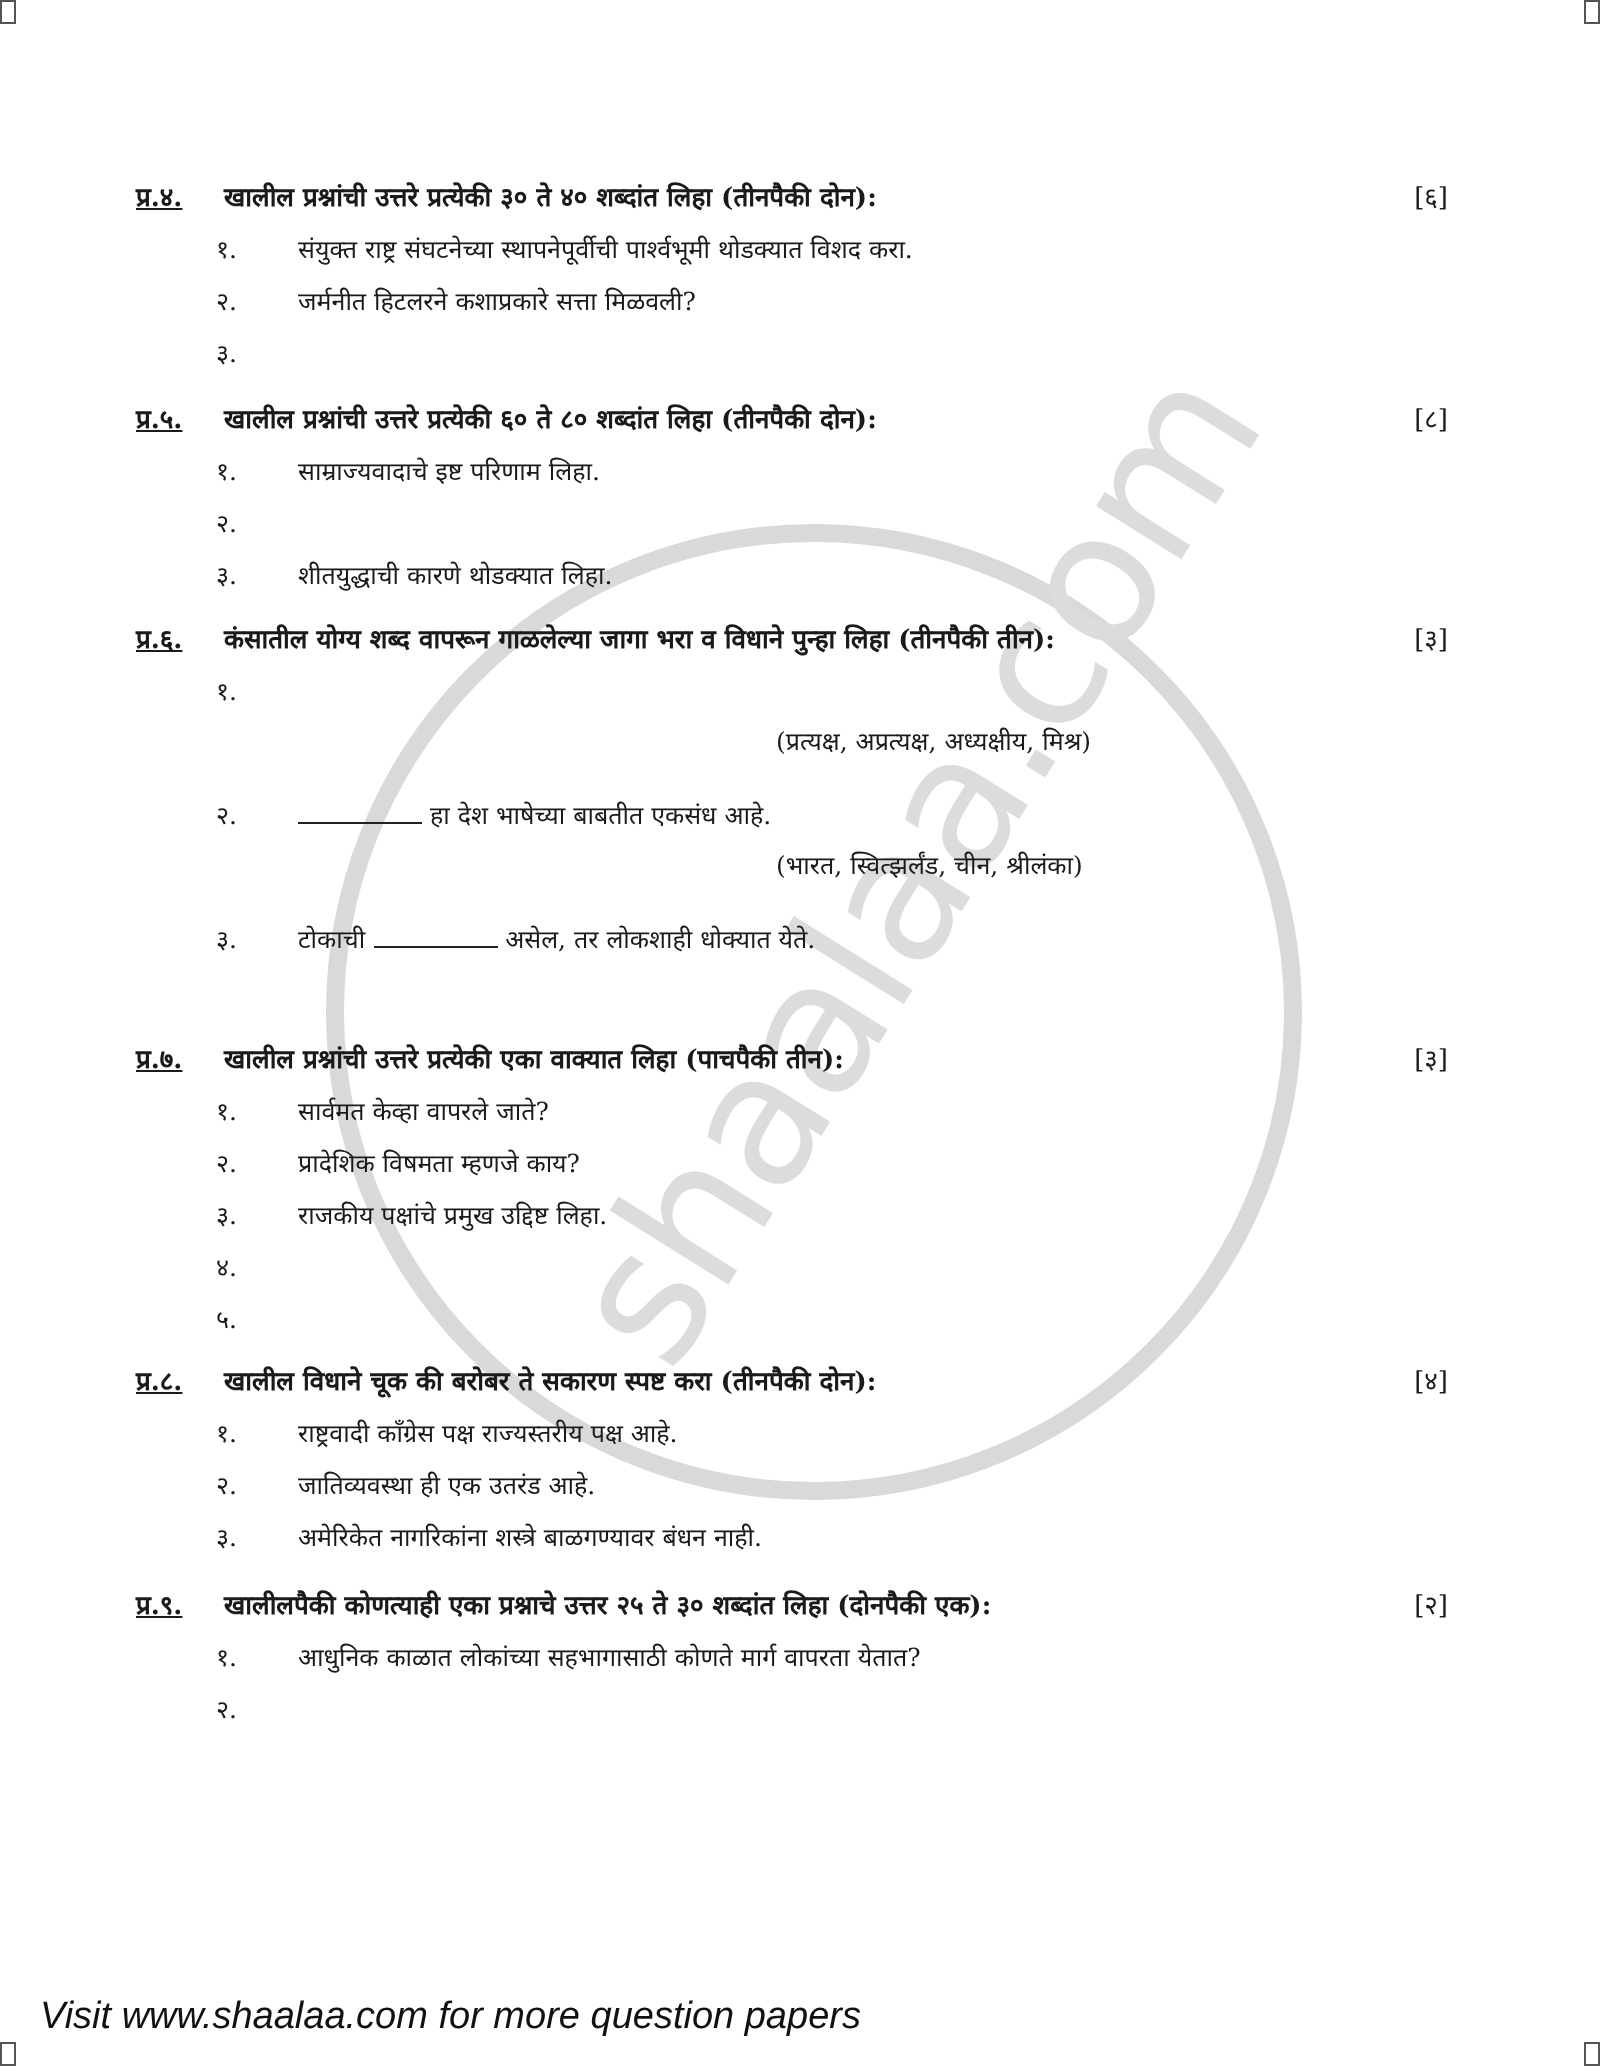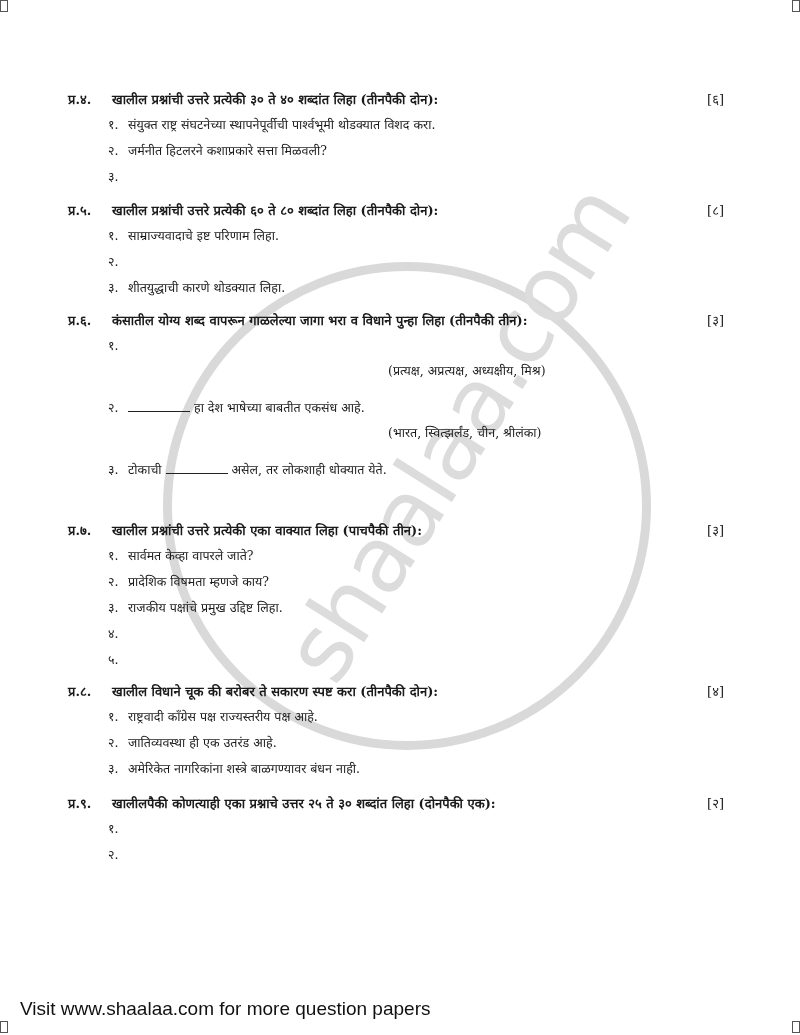--- a/index.html
+++ b/index.html
@@ -15,32 +15,32 @@
     .c-br { right: 0; bottom: 2px; }
 
     .watermark { position: absolute; left: 163px; top: 262px; width: 470px; height: 470px;
       border: 9px solid #d9d9d9; border-radius: 50%; pointer-events: none; }
     .wm-text { position: absolute; left: 210px; top: 440px; width: 420px; text-align: center;
       font-family: "DejaVu Sans", "Liberation Sans", sans-serif; font-size: 92px; color: #dcdcdc;
       transform: rotate(-58deg); transform-origin: center; pointer-events: none; letter-spacing: -2px; }
 
     .q { position: absolute; left: 68px; width: 660px; }
     .q-head { position: relative; height: 24px; font-weight: bold; font-size: 13px; line-height: 24px; white-space: nowrap; }
-    .q-no { display: inline-block; width: 44px; }
+    .q-no { display: inline-block; width: 44px; text-decoration: underline; }
     .q-marks { position: absolute; right: 4px; top: 0; font-weight: normal; font-size: 13px; }
     .item { position: relative; height: 26px; font-size: 12.5px; line-height: 26px; white-space: nowrap; }
     .item-no { position: absolute; left: 40px; }
-    .item-text { position: absolute; left: 60px; }
+    .item-text { position: absolute; left: 81px; }
     .blank { display: inline-block; width: 62px; border-bottom: 1px solid #222; height: 14px; vertical-align: baseline; margin: 0 4px; }
     .fill-item { height: 28px; }
     .options { position: relative; height: 34px; font-size: 12.5px; line-height: 20px; }
     .options span { position: absolute; left: 320px; top: 0; white-space: nowrap; }
 
     .footer { position: absolute; left: 20px; top: 998px; font-family: "Liberation Sans", "DejaVu Sans", sans-serif;
-      font-size: 19px; color: #111; }
+      font-size: 19px; color: #111; font-style: italic; }
   </style>
 </head>
 <body>
 
 <div class="corner c-tl"></div>
 <div class="corner c-tr"></div>
 <div class="corner c-bl"></div>
 <div class="corner c-br"></div>
 
 <div class="watermark"></div>
@@ -150,19 +150,20 @@
     </div>
 </div>
 
 <div class="q" style="top:792px">
   <div class="q-head">
     <span class="q-no">प्र.९.</span><span>खालीलपैकी कोणत्याही एका प्रश्नाचे उत्तर २५ ते ३० शब्दांत लिहा (दोनपैकी एक):</span>
     <span class="q-marks">[२]</span>
   </div>
   <div class="item">
       <span class="item-no">१.</span>
+      <span class="item-text">आधुनिक काळात लोकांच्या सहभागासाठी कोणते मार्ग वापरता येतात?</span>
     </div>
   <div class="item">
       <span class="item-no">२.</span>
     </div>
 </div>
 
 <div class="footer">Visit www.shaalaa.com for more question papers</div>
 
 </body></html>

